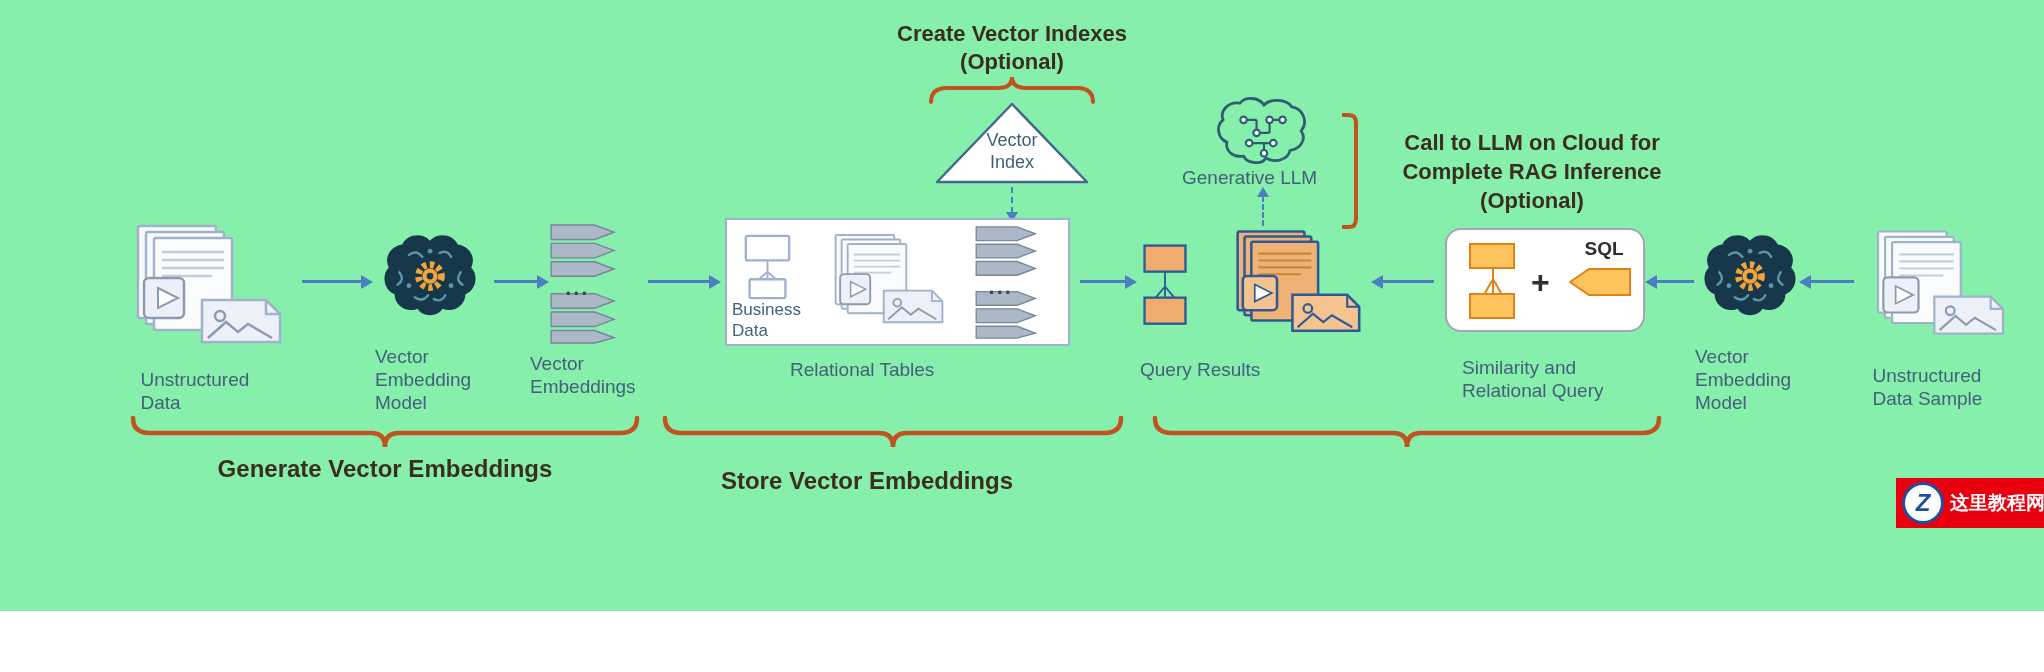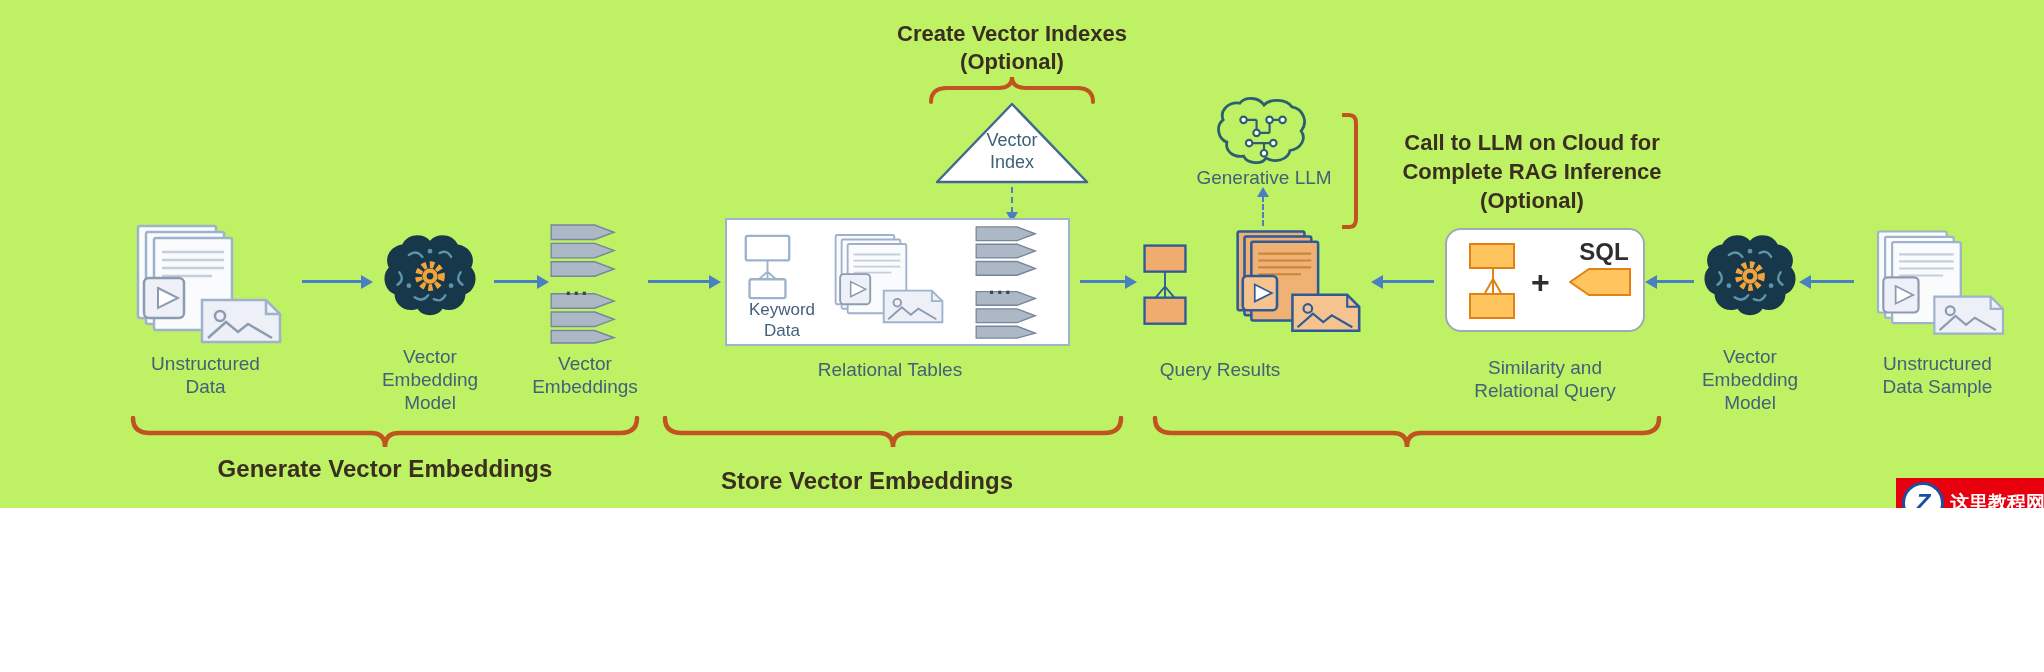--- a/index.html
+++ b/index.html
@@ -2,43 +2,43 @@
 <html style="--arrow: #4A7FC1; --brace: #C0531F; --caption: #44607A; --title: #3B2E20; --accent-orange: #E08214; --tag-fill: #FFC45E; --box-border: #9FB2CC; --watermark-red: #E8000E;"><head>
 <meta charset="utf-8">
 <style>
   :root{
     --arrow:#4A7FC1; --brace:#C0531F; --caption:#44607A; --title:#3B2E20;
     --accent-orange:#E08214; --tag-fill:#FFC45E; --box-border:#9FB2CC;
     --watermark-red:#E8000E;
   }
   *{box-sizing:border-box;}
   body{margin:0;background:#ffffff;font-family:"Liberation Sans",sans-serif;}
-  #canvas{position:relative;width:2044px;height:508px;background:#bef264;overflow:hidden;text-decoration:underline;}
+  #canvas{position:relative;width:2044px;height:611px;background:#86efac;overflow:hidden;text-decoration:underline;}
   .abs{position:absolute;}
-  .caption{position:absolute;text-align:center;color:var(--caption);font-size:19px;line-height:1.22;}
+  .caption{position:absolute;color:var(--caption);font-size:19px;line-height:1.22;}
   .section-title{position:absolute;text-align:center;color:var(--title);font-size:24px;font-weight:bold;}
   .ann-title{position:absolute;text-align:center;color:var(--title);font-size:22px;font-weight:bold;line-height:1.25;}
   .arrow{position:absolute;height:3px;background:var(--arrow);}
   .arrow.right::after{content:"";position:absolute;right:-11px;top:-5px;width:0;height:0;
     border-top:7px solid transparent;border-bottom:7px solid transparent;border-left:12px solid var(--arrow);}
   .arrow.left::before{content:"";position:absolute;left:-11px;top:-5px;width:0;height:0;
     border-top:7px solid transparent;border-bottom:7px solid transparent;border-right:12px solid var(--arrow);}
   .varrow{position:absolute;width:0;border-left:2.5px dashed var(--arrow);}
   .varrow.down::after{content:"";position:absolute;left:-7px;bottom:-9px;width:0;height:0;
     border-left:6px solid transparent;border-right:6px solid transparent;border-top:10px solid var(--arrow);}
   .varrow.up::before{content:"";position:absolute;left:-7px;top:-9px;width:0;height:0;
     border-left:6px solid transparent;border-right:6px solid transparent;border-bottom:10px solid var(--arrow);}
   .tag-stack{position:absolute;}
   .tag-stack .ellipsis{position:absolute;left:0;top:44%;width:78%;text-align:center;
     font-size:22px;font-weight:bold;color:#3B4650;letter-spacing:2px;line-height:1;}
   .rel-box{position:absolute;border:2px solid var(--box-border);background:#ffffff;}
   .sim-box{position:absolute;border:2px solid #9FA8B4;border-radius:16px;background:#ffffff;}
   .sim-rect{position:absolute;background:var(--tag-fill);border:2px solid var(--accent-orange);}
   .plus{position:absolute;color:#2E2E2E;font-size:32px;font-weight:bold;line-height:1;}
-  .sql{position:absolute;color:#2E2E2E;font-size:24px;font-weight:bold;text-align:center;}
+  .sql{position:absolute;color:#2E2E2E;font-size:19px;font-weight:bold;text-align:center;}
   .watermark{position:absolute;display:flex;align-items:center;gap:6px;background:var(--watermark-red);
     padding:4px 8px 4px 6px;}
   .wm-circle{width:42px;height:42px;border-radius:50%;background:#ffffff;border:3px solid #1C4FA0;
     display:flex;align-items:center;justify-content:center;flex:0 0 auto;}
   .wm-z{color:#1C4FA0;font-size:24px;font-weight:bold;font-style:italic;line-height:1;}
   .wm-text{display:flex;flex-direction:row;color:#ffffff;}
   .wm-title{font-size:19px;font-weight:bold;line-height:1.15;white-space:nowrap;}
   .wm-domain{font-size:11px;line-height:1.2;}
   svg{display:block;}
 </style>
@@ -153,21 +153,21 @@
   </svg>
   <div class="abs" style="left:933px;top:130px;width:158px;text-align:center;color:#3D6078;font-size:18px;line-height:1.2;">
     <div style="width:72px;margin:0 auto;">Vector Index</div>
   </div>
   <div class="varrow down" style="left:1011px;top:187px;height:26px;"></div>
 
   <svg class="abs" style="left:120px;top:222px;" width="170" height="125" viewBox="0 0 170 125">
       <use href="#sym-docs-blue"></use>
     </svg>
   <div class="caption" style="left:118px;top:352px;width:175px;">
-    <div style="width:130px;margin:0 auto;">Unstructured Data</div>
+    <div style="width:130px;margin:16px auto;">Unstructured Data</div>
   </div>
 
   <div class="arrow right" style="left:302px;top:280px;width:60px;"></div>
 
   <svg class="abs" style="left:380px;top:232px;" width="100" height="92" viewBox="0 0 104 96">
       <use href="#sym-brain"></use>
     </svg>
   <div class="caption" style="left:375px;top:345px;width:110px;">
     <div>Vector Embedding Model</div>
   </div>
@@ -184,21 +184,21 @@
     <div style="width:110px;margin:0 auto;">Vector Embeddings</div>
   </div>
 
   <div class="arrow right" style="left:648px;top:280px;width:62px;"></div>
 
   <div class="rel-box" style="left:725px;top:218px;width:345px;height:128px;"></div>
   <svg class="abs" style="left:742px;top:232px;" width="68" height="70" viewBox="0 0 72 74">
       <use href="#sym-schema-blue"></use>
     </svg>
   <div class="caption" style="left:732px;top:300px;width:100px;font-size:17px;">
-    <div>Keyword Data</div>
+    <div>Business Data</div>
   </div>
   <svg class="abs" style="left:822px;top:232px;" width="128" height="94" viewBox="0 0 170 125">
       <use href="#sym-docs-blue"></use>
     </svg>
   <div class="tag-stack" style="left:975px;top:226px;width:66px;height:113px;">
     <svg width="66" height="113" viewBox="0 0 72 124">
         <use href="#sym-tags"></use>
       </svg>
     <div class="ellipsis">...</div>
   </div>
@@ -260,21 +260,21 @@
   <div class="caption" style="left:1695px;top:345px;width:110px;">
     <div>Vector Embedding Model</div>
   </div>
 
   <div class="arrow left" style="left:1810px;top:280px;width:44px;"></div>
 
   <svg class="abs" style="left:1862px;top:228px;" width="150" height="110" viewBox="0 0 170 125">
       <use href="#sym-docs-blue"></use>
     </svg>
   <div class="caption" style="left:1855px;top:352px;width:165px;">
-    <div style="width:130px;margin:0 auto;">Unstructured Data Sample</div>
+    <div style="width:130px;margin:12px auto;">Unstructured Data Sample</div>
   </div>
 
   <svg class="abs" style="left:130px;top:416px;" width="510" height="34" viewBox="0 0 510 34">
     <path d="M3,2 Q3,17 20,17 L241,17 Q255,17 255,31 Q255,17 269,17 L490,17 Q507,17 507,2" fill="none" stroke="var(--brace)" stroke-width="4.5" stroke-linecap="round"></path>
   </svg>
   <svg class="abs" style="left:662px;top:416px;" width="462" height="34" viewBox="0 0 462 34">
     <path d="M3,2 Q3,17 20,17 L217,17 Q231,17 231,31 Q231,17 245,17 L442,17 Q459,17 459,2" fill="none" stroke="var(--brace)" stroke-width="4.5" stroke-linecap="round"></path>
   </svg>
   <svg class="abs" style="left:1152px;top:416px;" width="510" height="34" viewBox="0 0 510 34">
     <path d="M3,2 Q3,17 20,17 L241,17 Q255,17 255,31 Q255,17 269,17 L490,17 Q507,17 507,2" fill="none" stroke="var(--brace)" stroke-width="4.5" stroke-linecap="round"></path>

